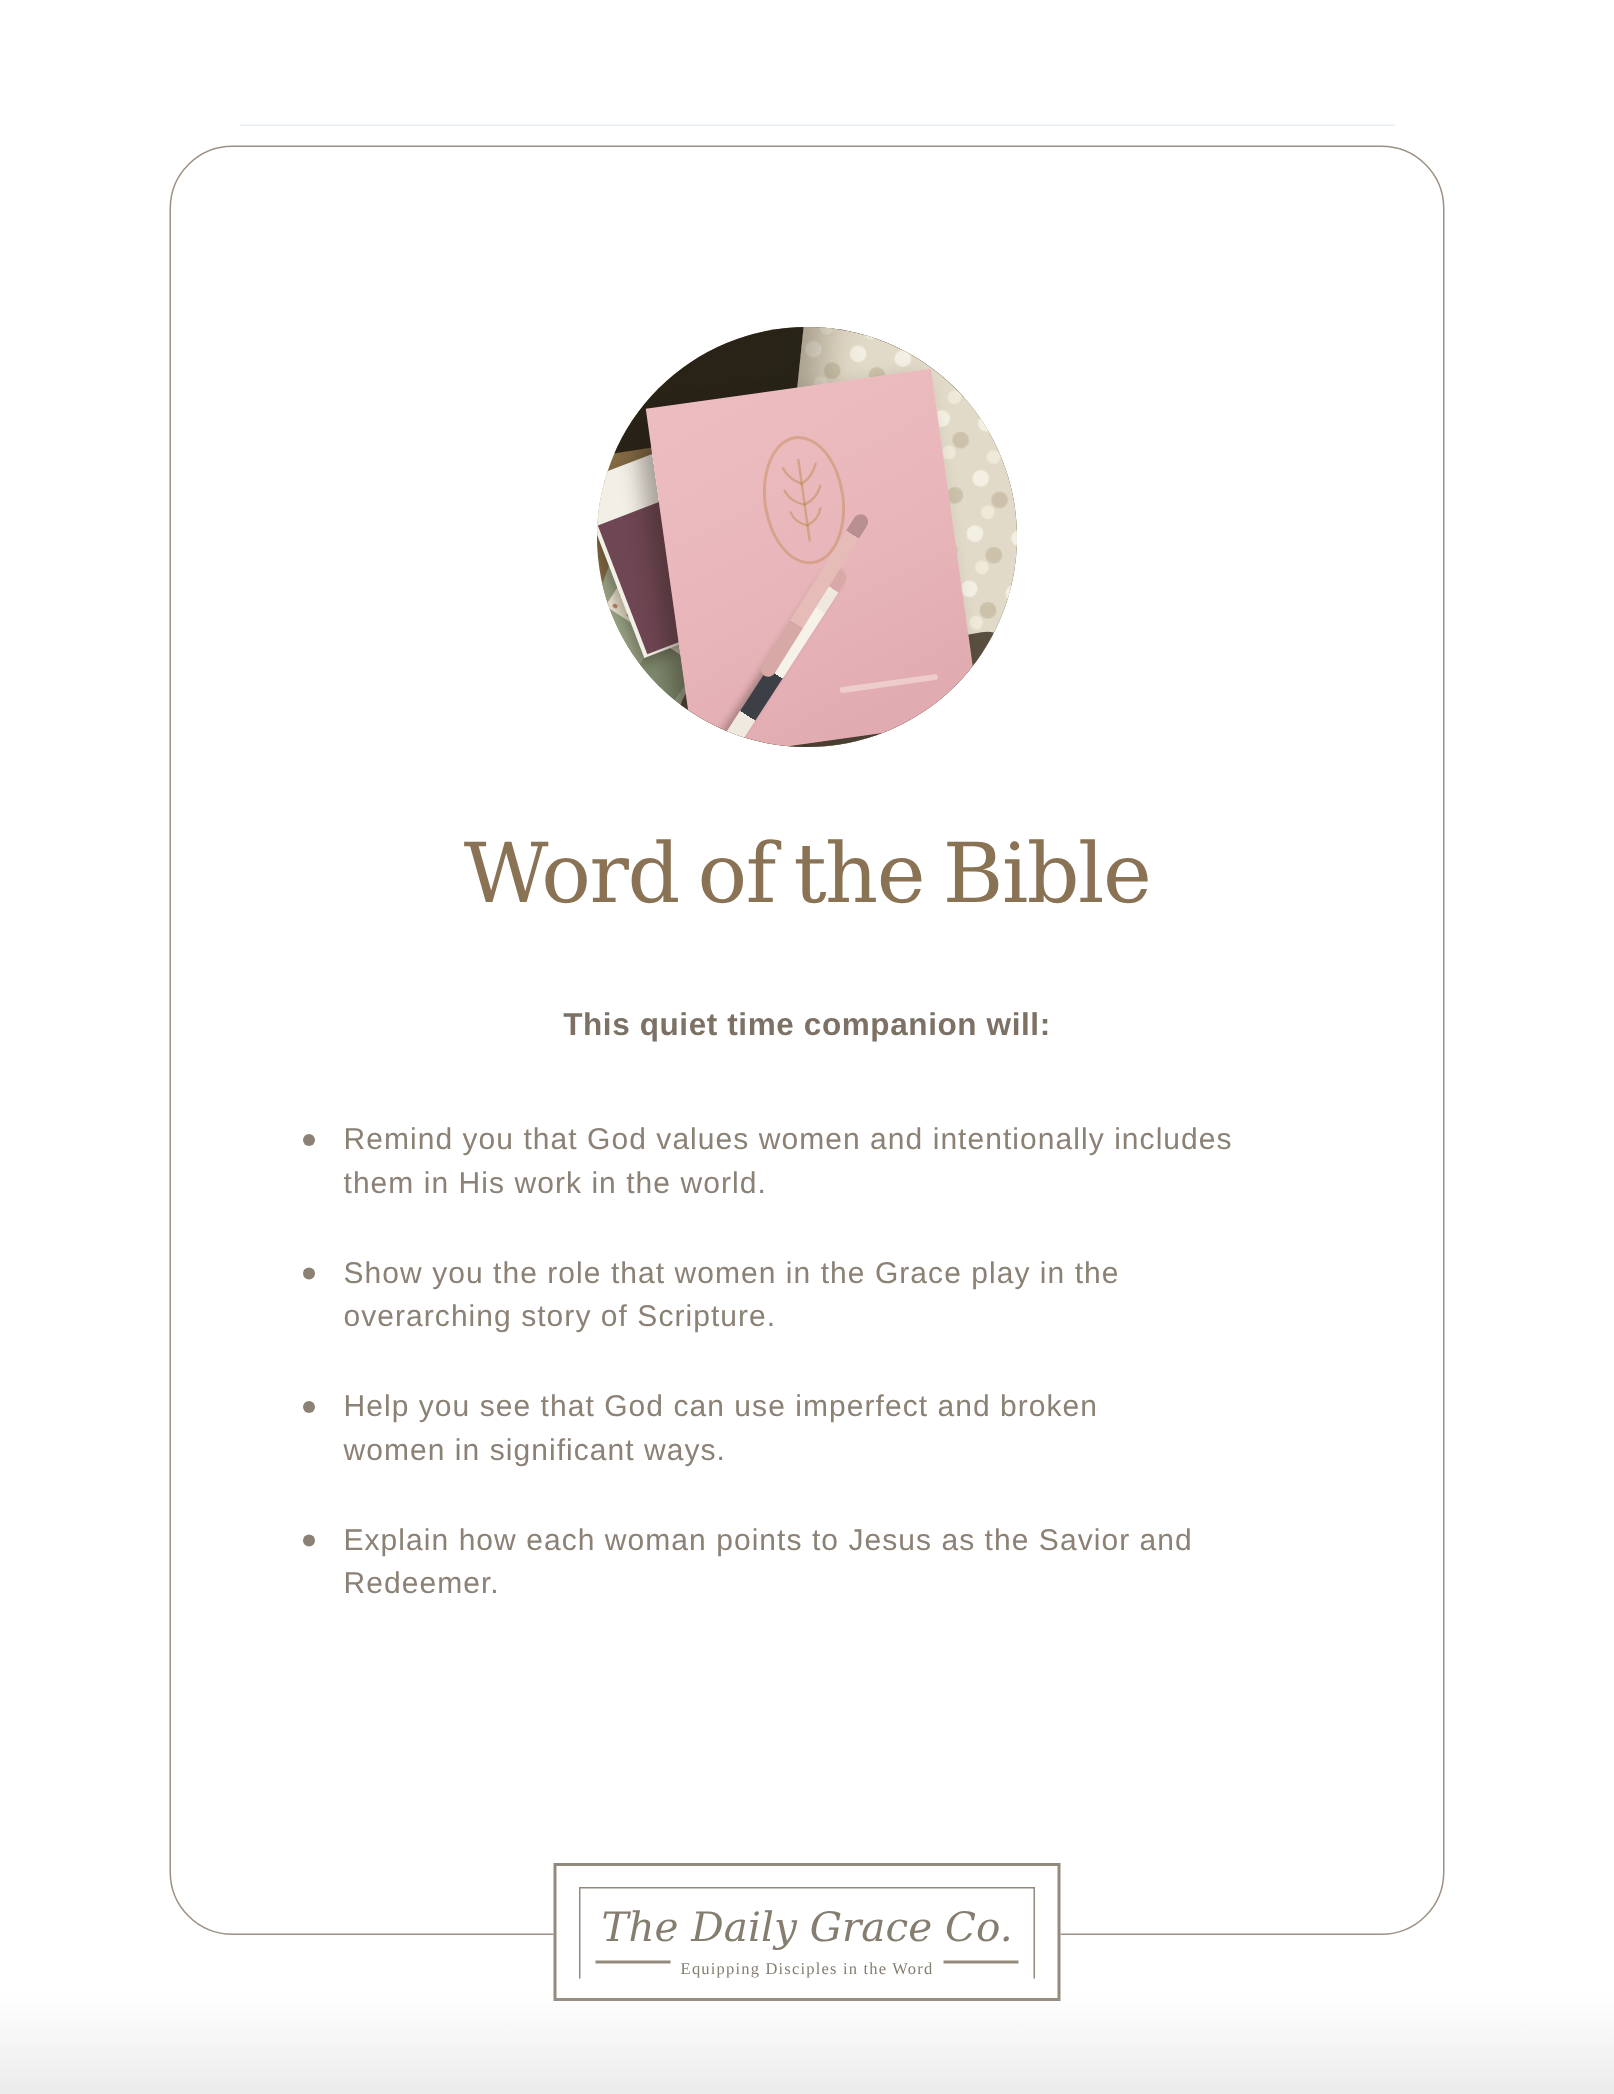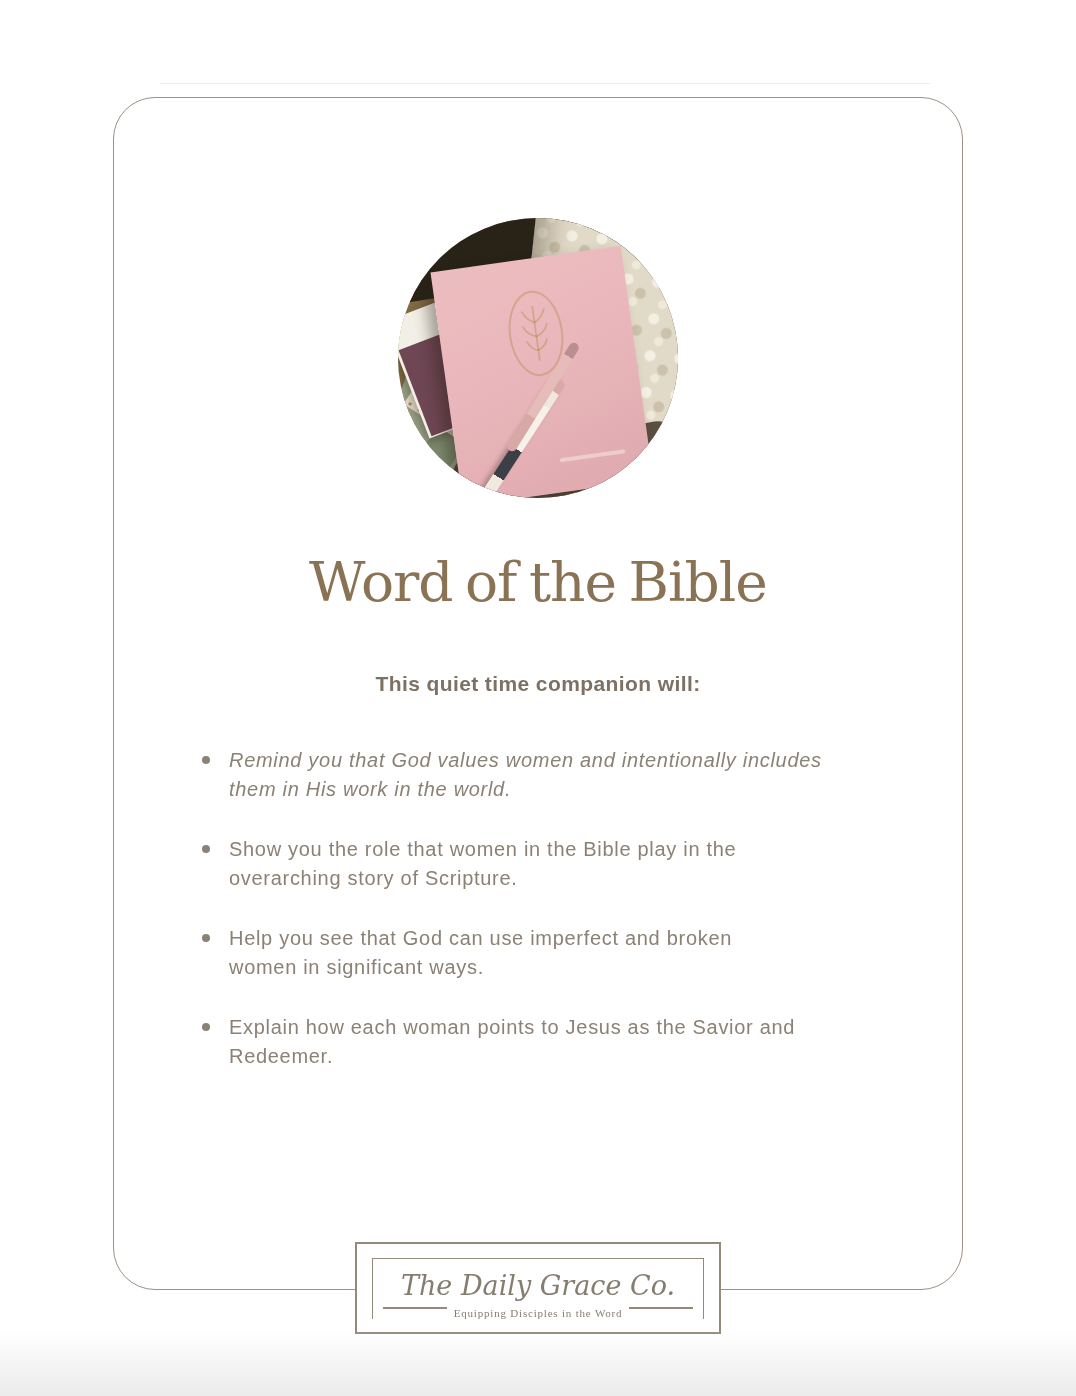--- a/index.html
+++ b/index.html
@@ -122,28 +122,28 @@
     line-height:29px;
     letter-spacing:.7px;
     color:var(--body-text);
   }
   .bullets .dot{
     position:absolute;left:1px;top:10px;
     width:8px;height:8px;border-radius:50%;
     background:var(--body-text);
   }
   .bullets .txt{display:block;}
-  .bullets li:nth-child(1) .txt{max-width:600px;font-style:italic;}
+  .bullets li:nth-child(1) .txt{max-width:600px;}
   .bullets li:nth-child(2) .txt{max-width:620px;}
   .bullets li:nth-child(3) .txt{max-width:565px;}
   .bullets li:nth-child(4) .txt{max-width:600px;}
   
   .logo{
     position:absolute;left:50%;bottom:-45px;transform:translateX(-50%);
-    width:366px;
+    width:338px;
     background:#ffffff;
     border:2px solid var(--logo-border);
     padding:14px 15px 13px;
   }
   .logo-inner{
     border:1.5px solid var(--logo-border);
     border-bottom:none;
     padding:8px 10px 0;
   }
   .logo-script{
@@ -209,21 +209,21 @@
 
   <p class="subtitle">This quiet time companion will:</p>
 
   <ul class="bullets">
     <li>
       <span class="dot"></span>
       <span class="txt">Remind you that God values women and intentionally includes them in His work in the world.</span>
     </li>
     <li>
       <span class="dot"></span>
-      <span class="txt">Show you the role that women in the Bible play in the overarching story of Scripture.</span>
+      <span class="txt">Show you the role that women in the Grace play in the overarching story of Scripture.</span>
     </li>
     <li>
       <span class="dot"></span>
       <span class="txt">Help you see that God can use imperfect and broken women in significant ways.</span>
     </li>
     <li>
       <span class="dot"></span>
       <span class="txt">Explain how each woman points to Jesus as the Savior and Redeemer.</span>
     </li>
   </ul>

